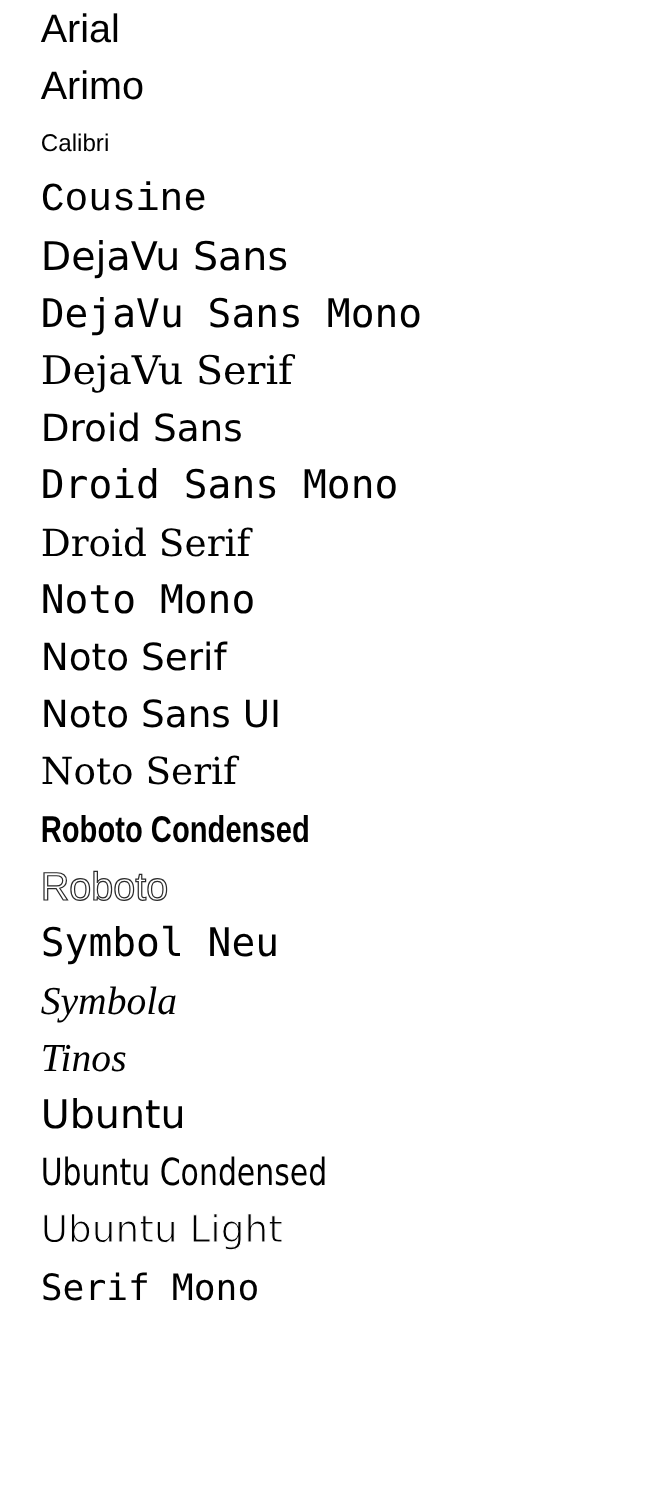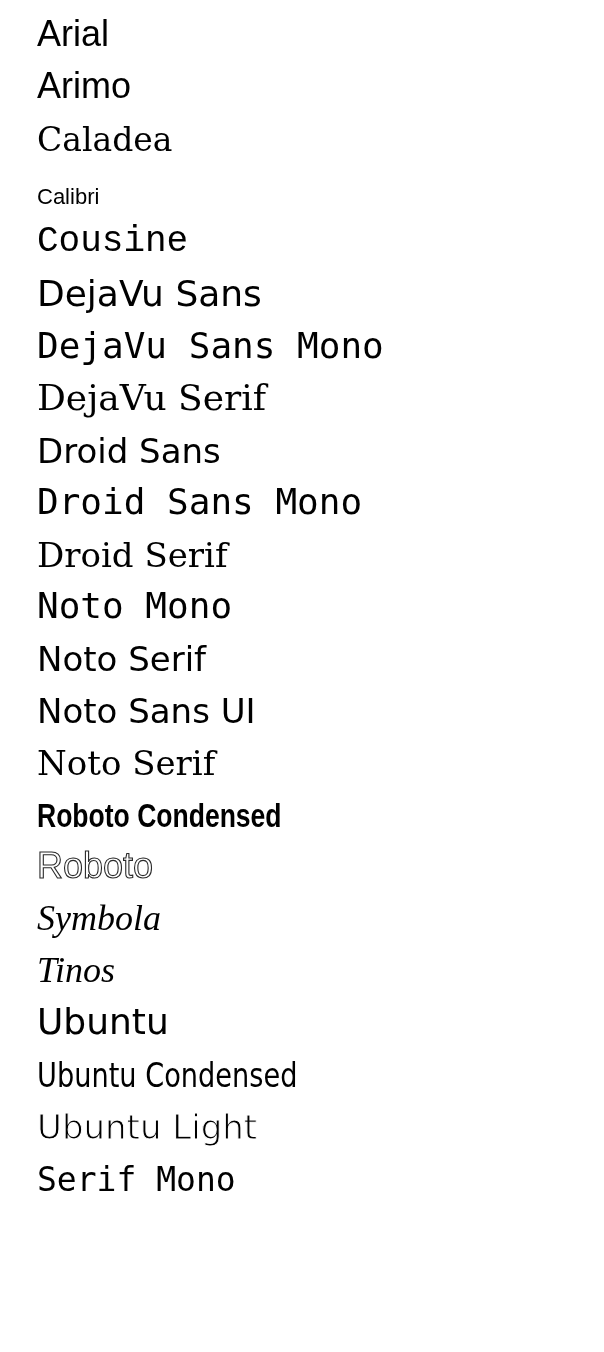--- a/index.html
+++ b/index.html
@@ -3,21 +3,21 @@
 <meta charset="utf-8">
 <style>
   html, body { margin: 0; padding: 0; }
   body {
     width: 604px; height: 1352px;
     background: #ffffff;
     overflow: hidden;
     font-family: "Liberation Sans", sans-serif;
   }
   .font-list { padding-left: 37px; }
-  .row { height: 52px; display: flex; align-items: flex-end; }
+  .row { height: 52px; display: flex; align-items: center; }
   .name { color: #000000; white-space: nowrap; line-height: 1; }
 
   
   .ff-libsans  { font-family: "Liberation Sans", sans-serif; }
   .ff-libserif { font-family: "Liberation Serif", serif; font-style: italic; }
   .ff-libmono  { font-family: "Liberation Mono", monospace; }
   .ff-dvsans   { font-family: "DejaVu Sans", sans-serif; }
   .ff-dvserif  { font-family: "DejaVu Serif", serif; }
   .ff-dvmono   { font-family: "DejaVu Sans Mono", monospace; }
 
@@ -35,23 +35,20 @@
 </style>
 </head>
 <body>
 
 <div class="font-list">
   <div class="row">
     <span class="name ff-libsans sz36">Arial</span>
   </div>
   <div class="row">
     <span class="name ff-libsans sz36">Arimo</span>
-  </div>
-  <div class="row">
-    <span class="name ff-dvserif sz33">Caladea</span>
   </div>
   <div class="row">
     <span class="name ff-libsans sz30">Calibri</span>
   </div>
   <div class="row">
     <span class="name ff-libmono sz36">Cousine</span>
   </div>
   <div class="row">
     <span class="name ff-dvsans sz36">DejaVu Sans</span>
   </div>
@@ -82,20 +79,23 @@
   <div class="row">
     <span class="name ff-dvserif sz34">Noto Serif</span>
   </div>
   <div class="row">
     <span class="name ff-libsans sz34 w-bold cond78">Roboto Condensed</span>
   </div>
   <div class="row">
     <span class="name ff-libsans sz36 w-thin">Roboto</span>
   </div>
   <div class="row">
+    <span class="name ff-dvmono sz36">Symbol Neu</span>
+  </div>
+  <div class="row">
     <span class="name ff-libserif sz36">Symbola</span>
   </div>
   <div class="row">
     <span class="name ff-libserif sz36">Tinos</span>
   </div>
   <div class="row">
     <span class="name ff-dvsans sz36">Ubuntu</span>
   </div>
   <div class="row">
     <span class="name ff-dvsans sz34 cond80">Ubuntu Condensed</span>

